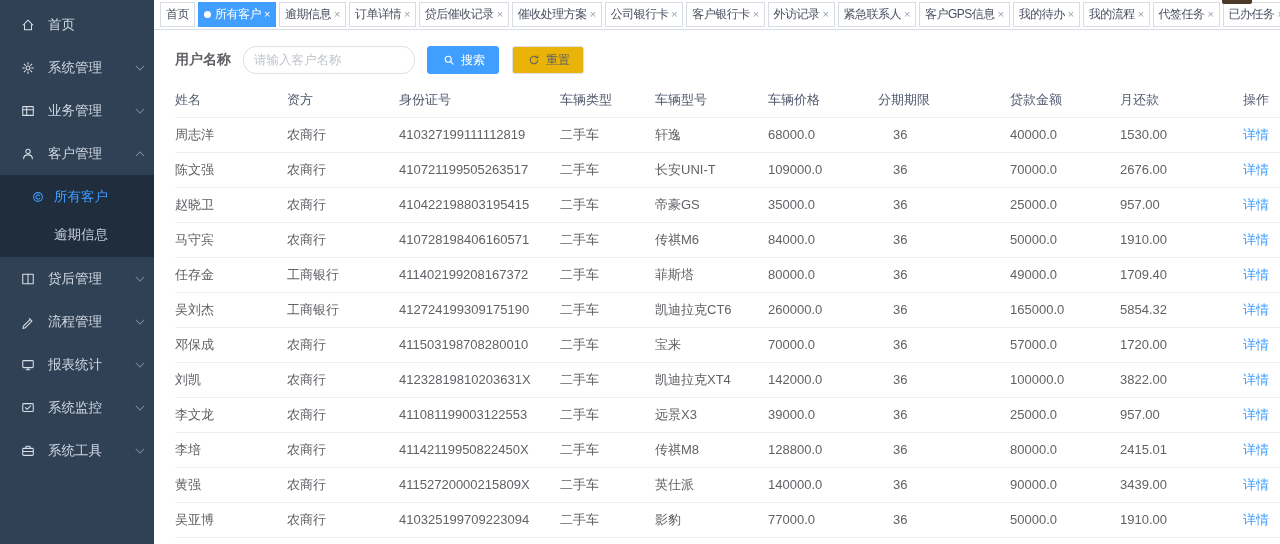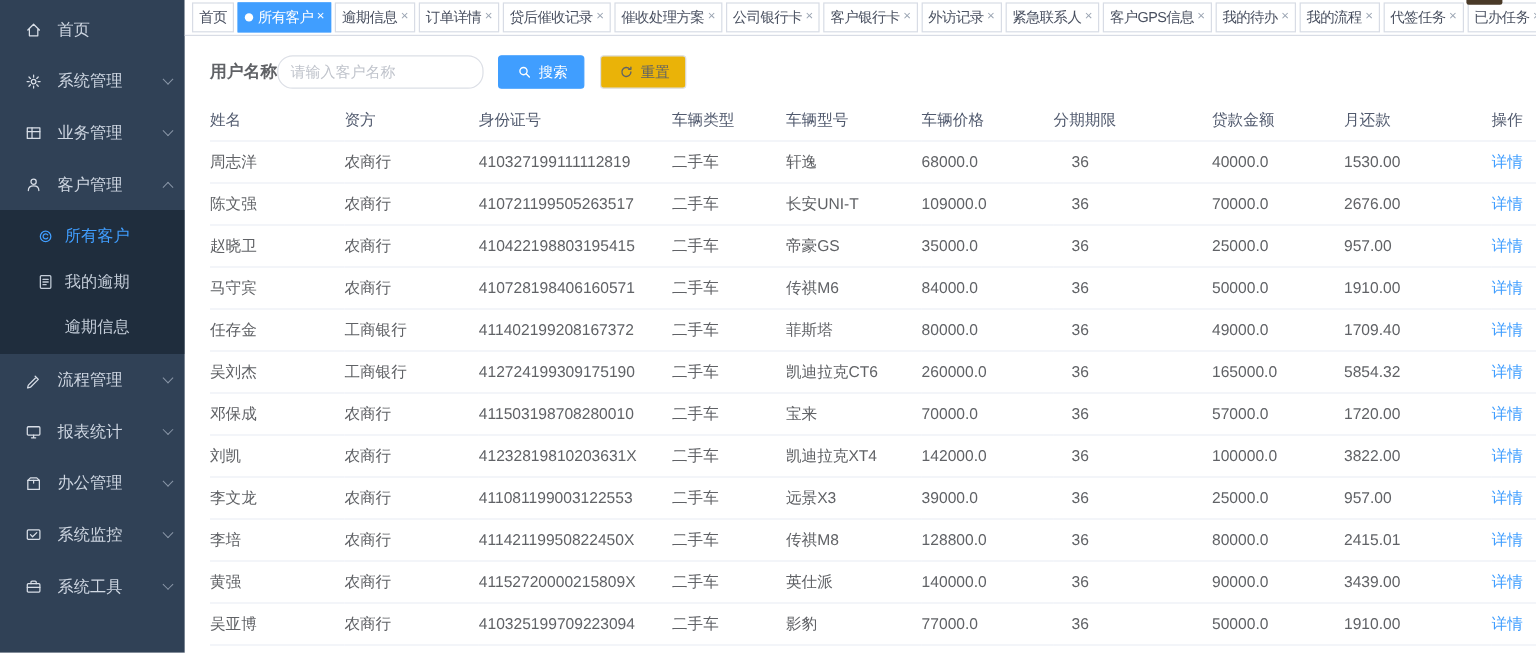--- a/index.html
+++ b/index.html
@@ -42,21 +42,21 @@
   .tab .dot{width:7px;height:7px;border-radius:50%;background:#fff;margin-right:4px;}
   .tab .close{margin-left:3px;font-size:11px;line-height:1;color:#9aa4b2;}
   .tab.active .close{color:#fff;}
   .avatar-partial{position:absolute;top:0;right:28px;width:30px;height:4px;
     background:#4a3a28;border-radius:0 0 2px 2px;}
 
   .content{flex:1;padding:0 0 0 21px;overflow:hidden;}
 
   
   .search-row{display:flex;align-items:center;height:42px;margin-top:9px;}
-  .search-label{font-size:14px;font-weight:bold;color:#606266;margin-right:0;white-space:nowrap;}
+  .search-label{font-size:14px;font-weight:bold;color:#606266;margin-right:12px;white-space:nowrap;}
   .search-input{width:172px;height:28px;border:1px solid #dcdfe6;border-radius:13px;
     padding:0 10px;font-size:12.5px;color:#606266;outline:none;
     font-family:"Liberation Sans","DejaVu Sans",sans-serif;}
   .search-input::placeholder{color:#c0c4cc;}
   .btn{height:28px;display:inline-flex;align-items:center;border-radius:3px;
     font-size:12px;padding:0 13px;cursor:pointer;border:1px solid #dcdfe6;
     background:#eab308;color:#606266;margin-left:13px;
     font-family:"Liberation Sans","DejaVu Sans",sans-serif;}
   .btn.primary{background:var(--accent);border-color:var(--accent);color:#fff;margin-left:12px;}
   .btn .icn{margin-right:4px;}
@@ -118,61 +118,52 @@
           <span class="icn">
             <svg viewBox="0 0 16 16">
               <circle cx="8" cy="8" r="5"></circle>
               <path d="M10 6.6a2.4 2.4 0 1 0 0 2.8"></path>
             </svg>
           </span>
           <span class="mi-label">所有客户</span>
         </div>
         <div class="submenu-item">
           <span class="icn">
-            <svg viewBox="0 0 16 16">
-              <rect x="3" y="2" width="10" height="12" rx="1"></rect>
-              <path d="M5.5 5.5h5M5.5 8h5M5.5 10.5h3"></path>
-            </svg>
-          </span>
-          <span class="mi-label">我的逾期</span>
-        </div>
-        <div class="submenu-item">
-          <span class="icn">
             <svg viewBox="0 0 16 16"></svg>
           </span>
           <span class="mi-label">逾期信息</span>
         </div>
       </div>
       <div class="menu-item">
         <span class="icn">
           <svg viewBox="0 0 16 16">
+            <rect x="2" y="2.5" width="12" height="11"></rect>
+            <path d="M8 2.5v11"></path>
+          </svg>
+        </span>
+        <span class="mi-label">贷后管理</span>
+        <span class="chev"></span>
+      </div>
+      <div class="menu-item">
+        <span class="icn">
+          <svg viewBox="0 0 16 16">
             <path d="M3 12.5 10.5 5l2 2L5 14.5l-2.8.8zM9.5 4 12 6.5"></path>
           </svg>
         </span>
         <span class="mi-label">流程管理</span>
         <span class="chev"></span>
       </div>
       <div class="menu-item">
         <span class="icn">
           <svg viewBox="0 0 16 16">
             <rect x="2" y="3" width="12" height="8" rx="1"></rect>
             <path d="M6 13.5h4M8 11v2.5"></path>
           </svg>
         </span>
         <span class="mi-label">报表统计</span>
-        <span class="chev"></span>
-      </div>
-      <div class="menu-item">
-        <span class="icn">
-          <svg viewBox="0 0 16 16">
-            <rect x="2.5" y="5" width="11" height="8.5"></rect>
-            <path d="M2.5 5 5 2.5h6L13.5 5M8 5v2.5"></path>
-          </svg>
-        </span>
-        <span class="mi-label">办公管理</span>
         <span class="chev"></span>
       </div>
       <div class="menu-item">
         <span class="icn">
           <svg viewBox="0 0 16 16">
             <rect x="2" y="3" width="12" height="9" rx="1"></rect>
             <path d="M5 7.5l2 2 4-4"></path>
           </svg>
         </span>
         <span class="mi-label">系统监控</span>

